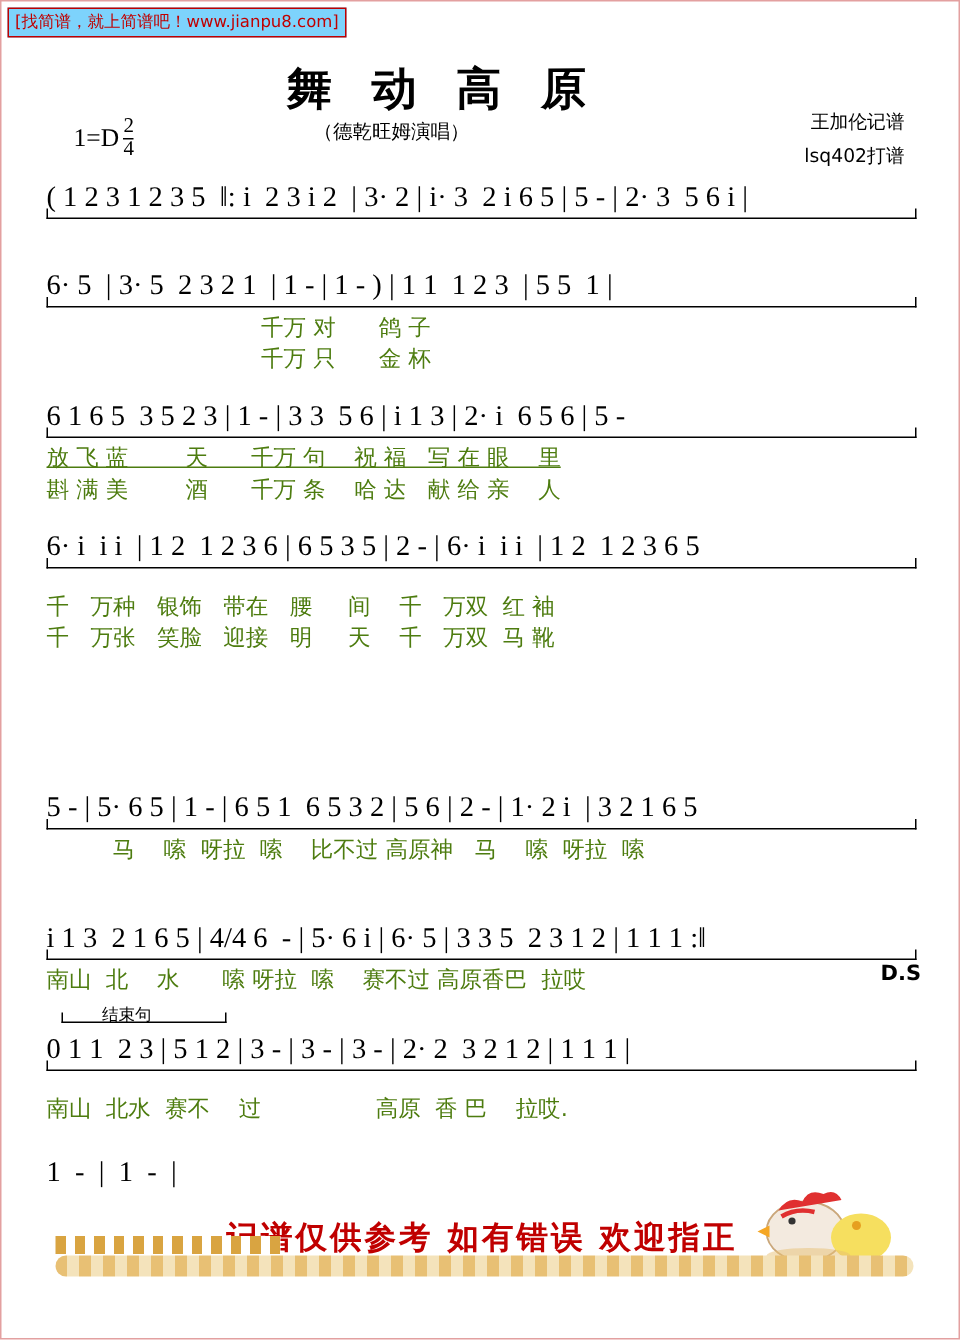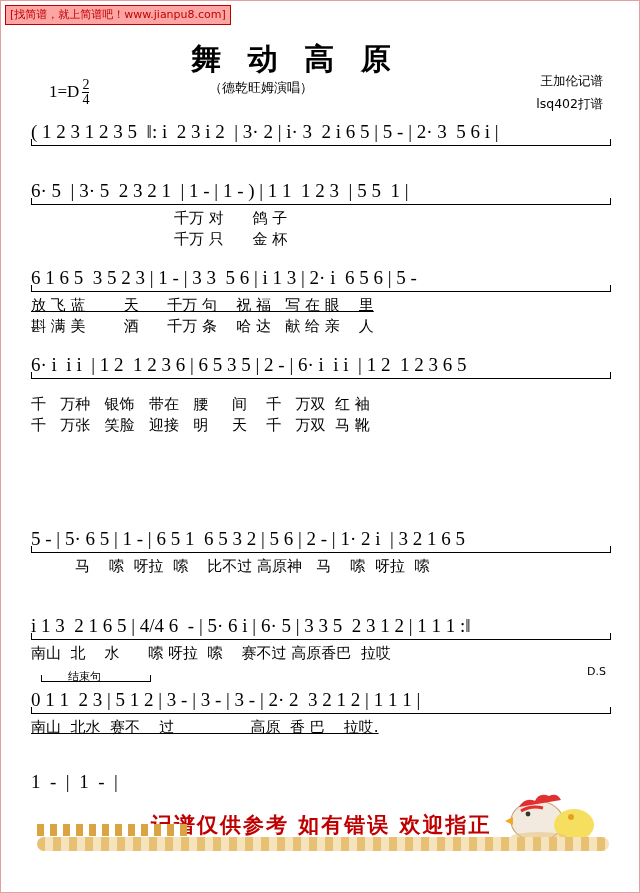--- a/index.html
+++ b/index.html
@@ -12,21 +12,21 @@
   }
   .page{
     position:absolute;left:0;top:0;width:640px;height:893px;
     border:1px solid #e3a0a0;
     box-sizing:border-box;
   }
   
   .banner{
     position:absolute;left:4px;top:4px;
     border:1px solid #c00000;
-    background:#fca5a5;
+    background:#7dd3fc;
     padding:1px 4px 2px 4px;
     font-size:11px;
     color:#c00000;
     letter-spacing:0px;
     white-space:nowrap;
     font-family:"DejaVu Sans", sans-serif;
   }
   
   .title{
     position:absolute;left:0;top:38px;width:588px;
@@ -80,21 +80,21 @@
   .notes{
     font-size:19px;
     color:#000;
     letter-spacing:0px;
     white-space:pre;
     height:26px;
     line-height:26px;
   }
   .lyr{
     font-size:15px;
-    color:#000000;
+    color:#4d7c0f;
     white-space:pre;
     height:21px;
     line-height:21px;
     font-family:"DejaVu Sans", sans-serif;
   }
   
   .rule{
     position:absolute;left:0;width:580px;height:0;
     border-top:1px solid #000;
   }
@@ -125,22 +125,22 @@
     position:absolute;left:67px;top:668px;
     font-size:11px;color:#000;
     font-family:Liberation Serif, serif;
   }
   .endline-bar{
     position:absolute;left:40px;top:680px;width:110px;height:0;border-top:1px solid #000;
   }
   .endline-tickL{position:absolute;left:40px;top:674px;height:7px;border-left:1px solid #000;}
   .endline-tickR{position:absolute;left:149px;top:674px;height:7px;border-left:1px solid #000;}
   .ds{
-    position:absolute;left:586px;top:664px;
-    font-size:11px;color:#000;font-family:"DejaVu Sans", sans-serif;
+    position:absolute;left:586px;top:640px;
+    font-size:14px;color:#000;font-family:"DejaVu Sans", sans-serif;font-weight:bold;
   }
   .lastline{
     position:absolute;left:30px;top:770px;
     font-size:19px;color:#000;white-space:pre;
     font-family:"Liberation Serif", serif;
   }
 </style>
 </head>
 <body>
 
@@ -214,21 +214,21 @@
   <div class="endline-label">结束句</div>
   <div class="endline-bar"></div>
   <div class="endline-tickL"></div>
   <div class="endline-tickR"></div>
 
   <div class="row" style="top:686px;">
     <div class="notes">0 1 1  2 3 | 5 1 2 | 3 - | 3 - | 3 - | 2· 2  3 2 1 2 | 1 1 1 |</div>
     <div class="rule" style="top:26px;"></div>
     <div class="tickL" style="top:20px;"></div>
     <div class="tickR" style="top:20px;"></div>
-    <div class="lyr" style="margin-top:4px;text-decoration:underline;">南山  北水  赛不    过                高原  香 巴    拉哎.</div>
+    <div class="lyr" style="margin-top:16px;">南山  北水  赛不    过                高原  香 巴    拉哎.</div>
   </div>
 
   <div class="lastline">1  -  |  1  -  |</div>
 
   <div class="chick">
     <svg width="120" height="62" viewBox="0 0 120 62" xmlns="http://www.w3.org/2000/svg">
       <ellipse cx="58" cy="40" rx="26" ry="20" fill="#f3eadf" stroke="#caa77a" stroke-width="1.2"></ellipse>
       <ellipse cx="95" cy="44" rx="20" ry="16" fill="#f6df5f"></ellipse>
       <circle cx="92" cy="36" r="3" fill="#e6a020"></circle>
       <path d="M40 26 q6 -10 16 -6 q4 -9 14 -5 q8 -4 12 4" fill="#e03030"></path>

